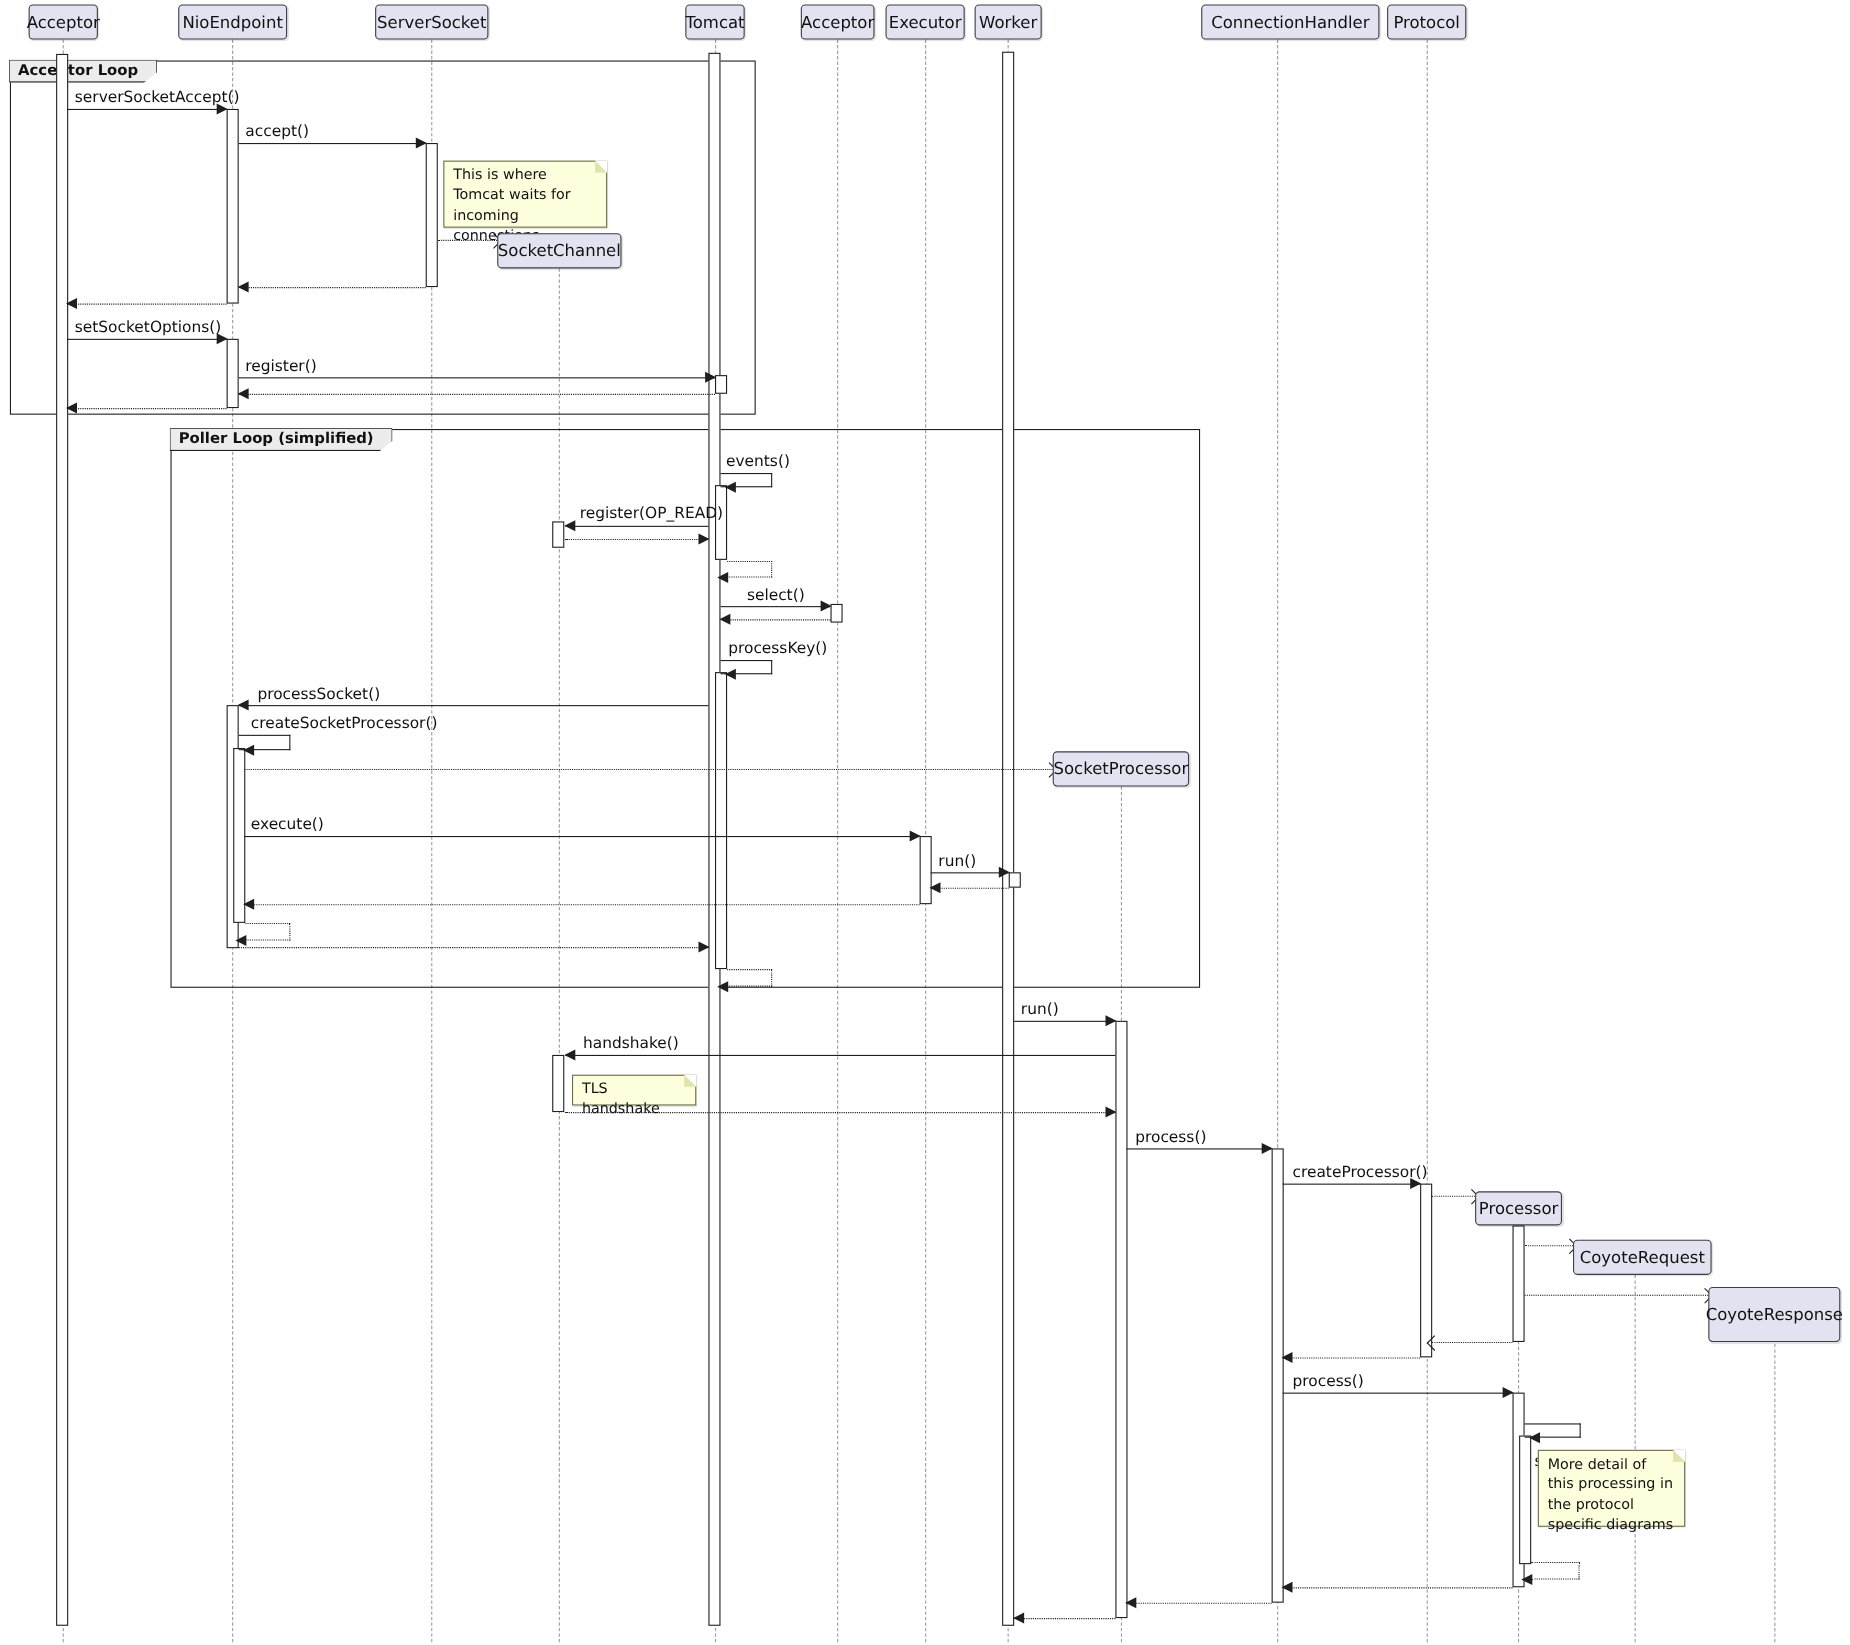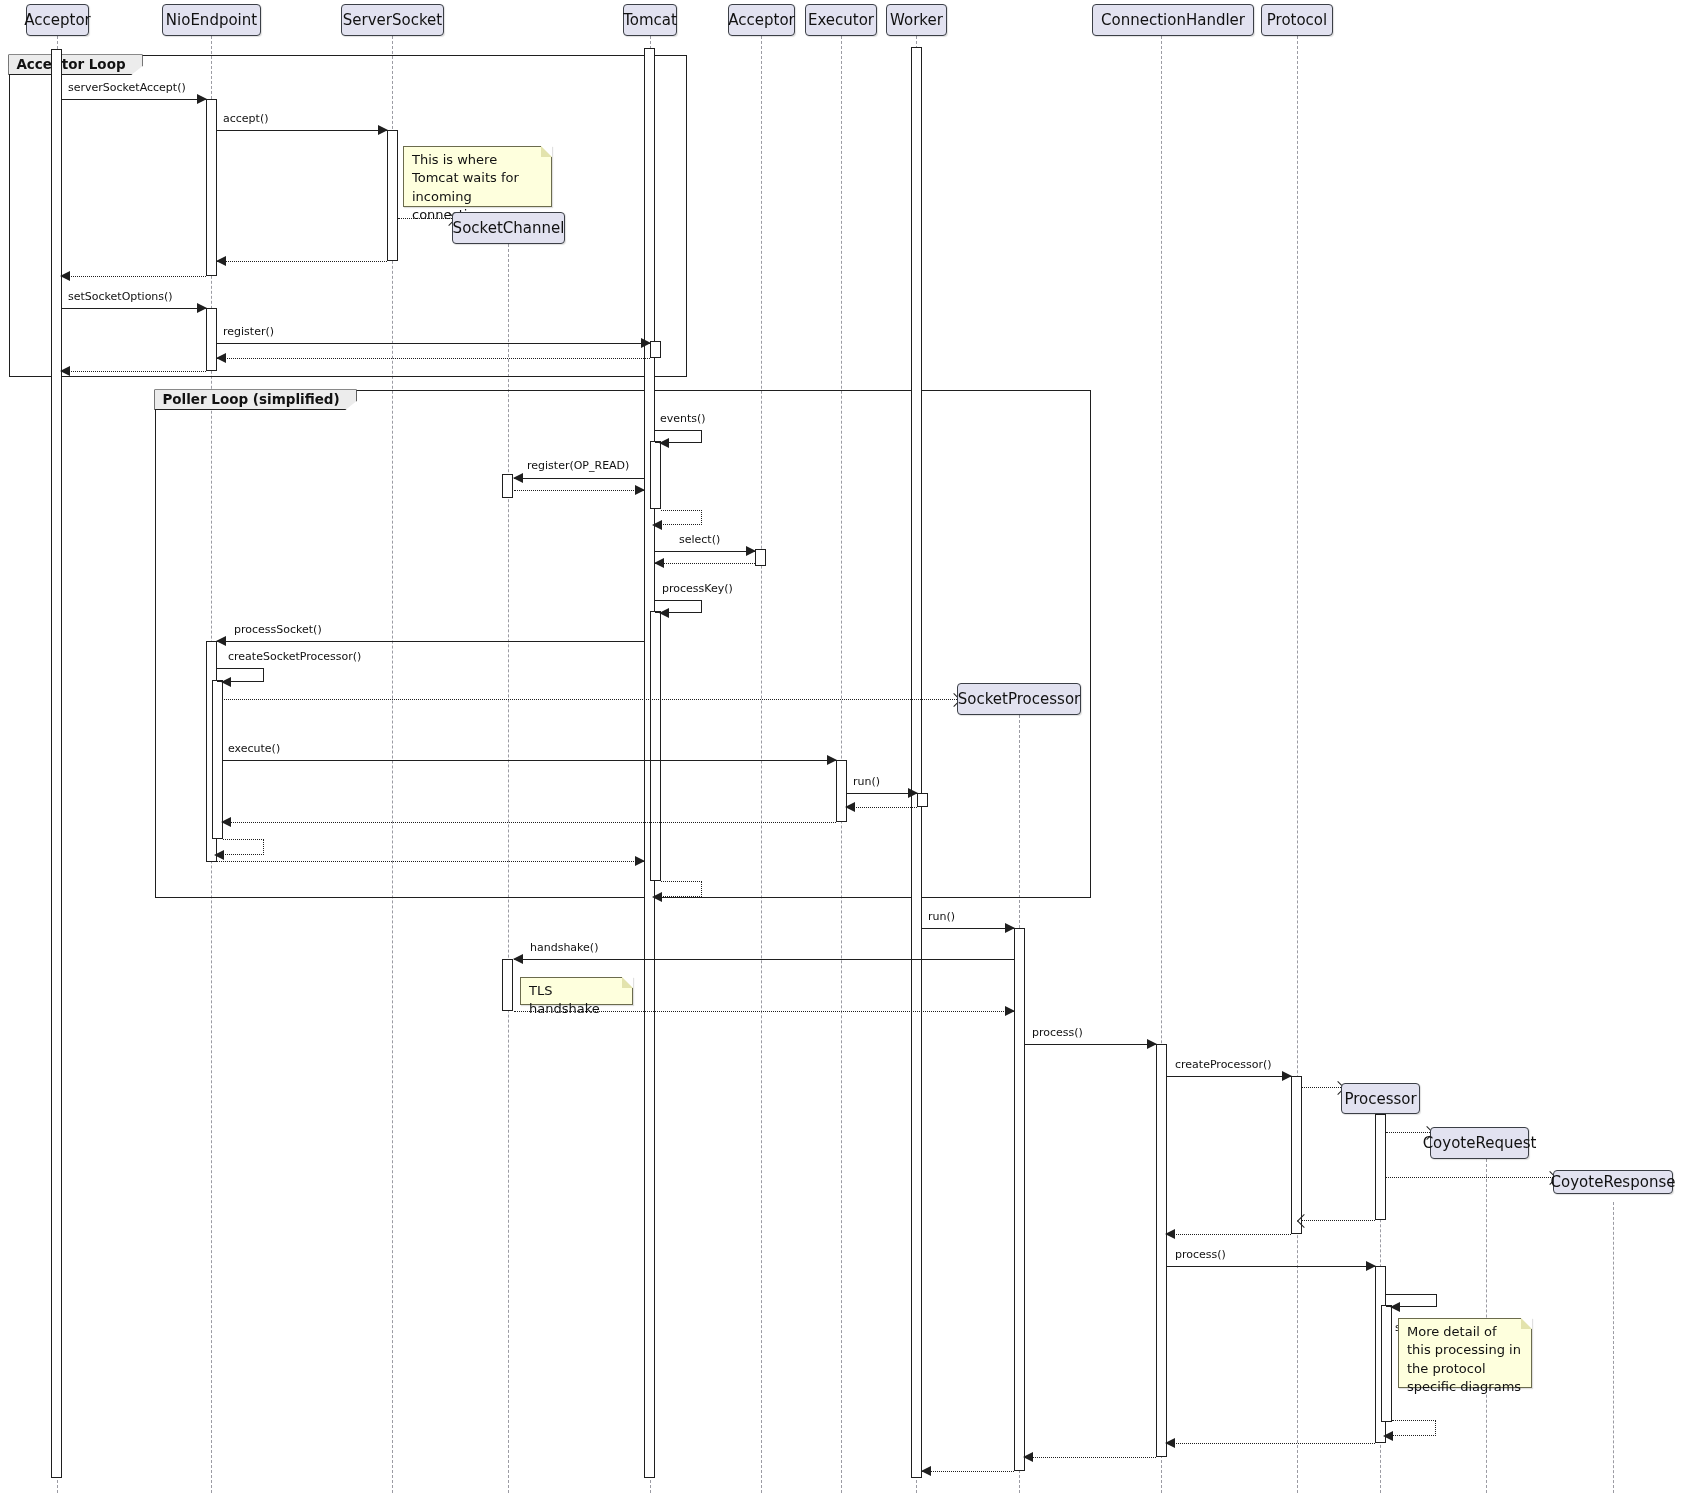--- a/index.html
+++ b/index.html
@@ -21,21 +21,21 @@
   .cr{position:absolute;right:-2px;top:-5.2px;width:9px;height:9px;border-top:1.4px solid #1f1f1f;
       border-right:1.4px solid #1f1f1f;transform:rotate(45deg);}
   .cl{position:absolute;left:-2px;top:-5.2px;width:9px;height:9px;border-bottom:1.4px solid #1f1f1f;
       border-left:1.4px solid #1f1f1f;transform:rotate(45deg);}
   .self{position:absolute;border:1.4px solid #1f1f1f;border-left:none;z-index:4;}
   .selfr{position:absolute;border:1.4px dotted #1f1f1f;border-left:none;z-index:4;}
   .sah{position:absolute;bottom:-6px;width:0;height:0;border-style:solid;border-color:transparent;
        border-width:5px 10px 5px 0;border-right-color:#1f1f1f;}
   .self .sah{left:4px;}
   .selfr .sah{left:-9px;}
-  .ml{position:absolute;font-size:11px;white-space:nowrap;z-index:5;}
+  .ml{position:absolute;font-size:14px;white-space:nowrap;z-index:5;}
   .pbox{position:absolute;background:#E2E2F0;border:1.5px solid #3b3f46;border-radius:4px;box-sizing:border-box;
         display:flex;align-items:center;justify-content:center;font-size:15px;z-index:6;box-shadow:1px 1px 1px rgba(0,0,0,.12);}
   .note{position:absolute;background:#FEFFDD;border:1px solid #6b6b4d;font-size:13px;line-height:1.42;
         padding:4px 8px;box-sizing:border-box;z-index:6;box-shadow:1px 1px 1px rgba(0,0,0,.12);}
   .note::before{content:'';position:absolute;top:-1px;right:-1px;width:0;height:0;border-style:solid;
         border-width:0 11px 11px 0;border-color:#fff #fff #e3e3ad #e3e3ad;}
 </style>
 </head>
 <body>
 
@@ -261,16 +261,16 @@
   <div class="pbox" style="left:623px;top:4px;width:54px;height:32px;">Tomcat</div>
   <div class="pbox" style="left:728px;top:4px;width:67px;height:32px;">Acceptor</div>
   <div class="pbox" style="left:805px;top:4px;width:72px;height:32px;">Executor</div>
   <div class="pbox" style="left:886px;top:4px;width:61px;height:32px;">Worker</div>
   <div class="pbox" style="left:1092px;top:4px;width:162px;height:32px;">ConnectionHandler</div>
   <div class="pbox" style="left:1261px;top:4px;width:72px;height:32px;">Protocol</div>
 
   <div class="pbox" style="left:452px;top:212px;width:113px;height:32px;">SocketChannel</div>
   <div class="pbox" style="left:957px;top:683px;width:124px;height:32px;">SocketProcessor</div>
   <div class="pbox" style="left:1341px;top:1083px;width:79px;height:31px;">Processor</div>
-  <div class="pbox" style="left:1430px;top:1127px;width:99px;height:32px;">CoyoteRequest</div>
-  <div class="pbox" style="left:1553px;top:1170px;width:120px;height:24px;">CoyoteResponse</div>
+  <div class="pbox" style="left:1430px;top:1127px;width:126px;height:32px;">CoyoteRequest</div>
+  <div class="pbox" style="left:1553px;top:1170px;width:120px;height:50px;">CoyoteResponse</div>
 
 </div>
 
 </body></html>

